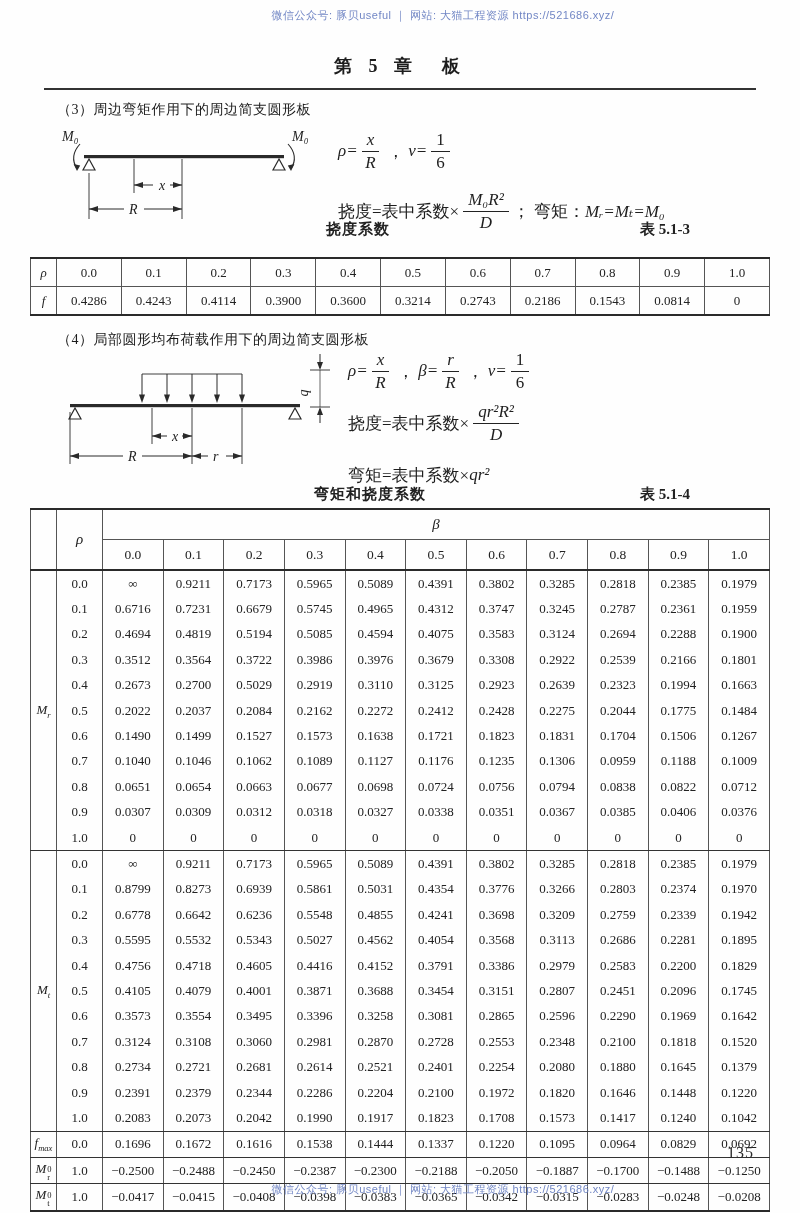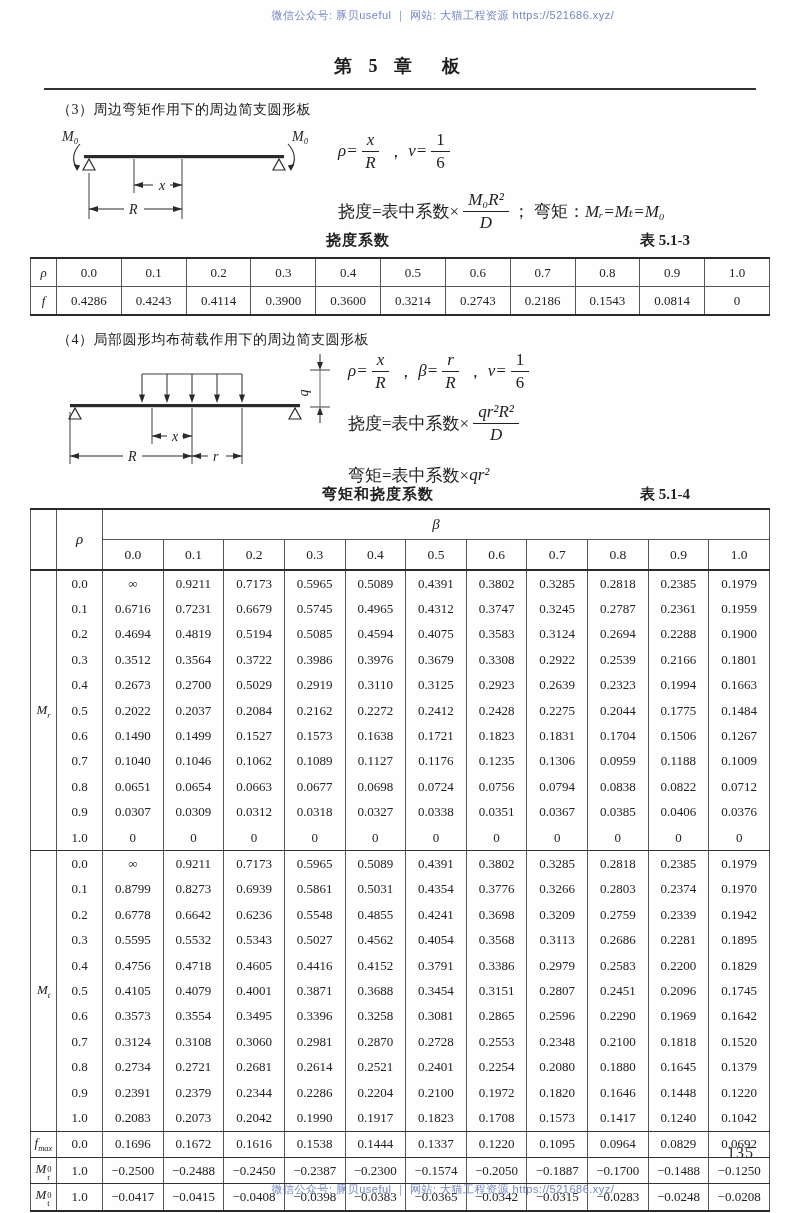--- a/index.html
+++ b/index.html
@@ -30,25 +30,25 @@
 
   
   .diag{position:absolute;}
   .d3{left:60px;top:126px;}
   .d4{left:56px;top:350px;}
   .diag line,.diag path.stroke{stroke:#2a2a2a;}
   .diag text{font-family:"Liberation Serif","DejaVu Serif",serif;font-style:italic;font-size:14px;fill:#1d1d1d;}
 
   
   .tcap{position:absolute;left:30px;width:740px;height:22px;font-size:15px;}
-  .tcap1{top:231px;font-family:Liberation Serif, serif;}
+  .tcap1{top:220px;font-family:Liberation Serif, serif;}
   .tcap2{top:485px;}
   .tcap-title{position:absolute;transform:translateX(-50%);font-weight:bold;letter-spacing:1px;}
   .tcap1 .tcap-title{left:calc(50% - 42px);}
-  .tcap2 .tcap-title{left:calc(50% - 30px);margin-left:8px;}
+  .tcap2 .tcap-title{left:calc(50% - 30px);}
   .tcap-no{position:absolute;right:80px;font-weight:bold;}
 
   
   .tb{border-collapse:collapse;table-layout:fixed;position:absolute;left:30px;width:740px;
       color:#222;border-top:2.5px solid #2a2a2a;border-bottom:2.5px solid #2a2a2a;
       border-left:1px solid #555;border-right:1px solid #555;}
   .tb td{border-left:1px solid #555;text-align:center;font-size:13px;overflow:hidden;
          white-space:nowrap;padding:0 1px;}
   .tb1{top:257px;}
   .tb1 td{height:27px;}
@@ -610,21 +610,21 @@
           <td class="group-label"><i>M</i><span class="stk">
               <span>0</span>
               <span>r</span>
             </span></td>
           <td class="rho-cell">1.0</td>
           <td>−0.2500</td>
           <td>−0.2488</td>
           <td>−0.2450</td>
           <td>−0.2387</td>
           <td>−0.2300</td>
-          <td>−0.1574</td>
+          <td>−0.2188</td>
           <td>−0.2050</td>
           <td>−0.1887</td>
           <td>−0.1700</td>
           <td>−0.1488</td>
           <td>−0.1250</td>
         </tr>
         <tr>
           <td class="group-label"><i>M</i><span class="stk">
               <span>0</span>
               <span>t</span>

